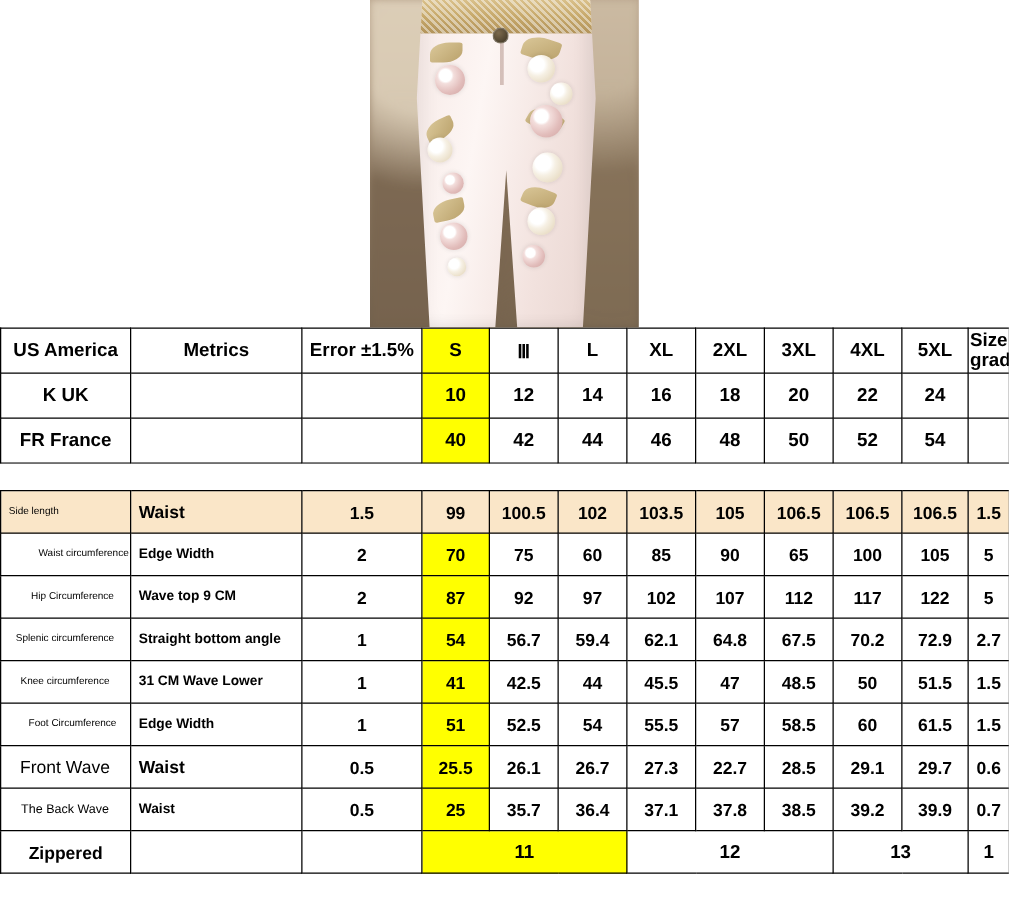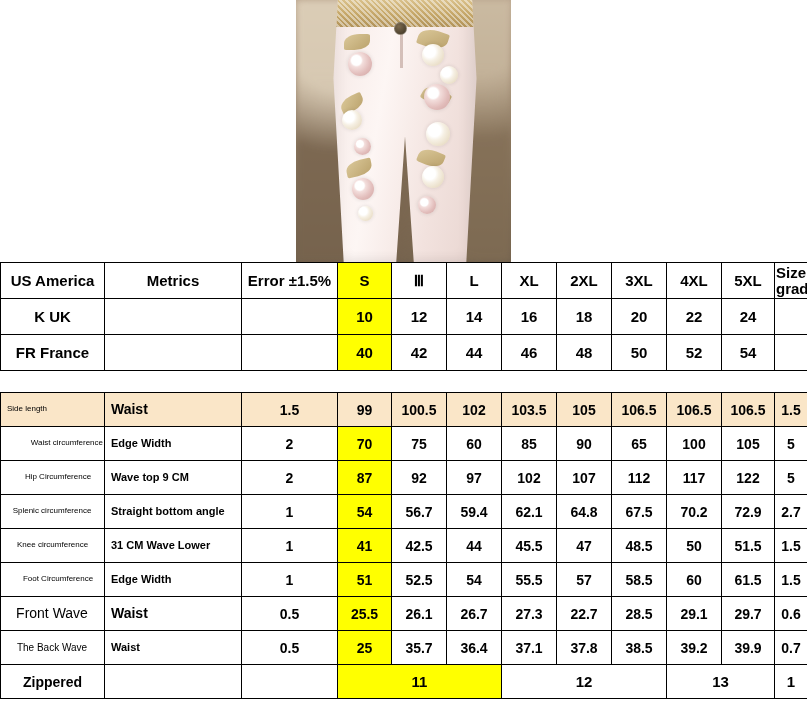--- a/index.html
+++ b/index.html
@@ -325,21 +325,21 @@
         <td>59.4</td>
         <td>62.1</td>
         <td>64.8</td>
         <td>67.5</td>
         <td>70.2</td>
         <td>72.9</td>
         <td>2.7</td>
       </tr>
 
       <tr>
-        <td class="left-lbl" style="text-align:left;padding-left:16px;">Knee circumference</td>
+        <td class="left-lbl" style="text-align:center;padding-left:0;">Knee circumference</td>
         <td class="desc">31 CM Wave Lower</td>
         <td>1</td>
         <td class="hl">41</td>
         <td>42.5</td>
         <td>44</td>
         <td>45.5</td>
         <td>47</td>
         <td>48.5</td>
         <td>50</td>
         <td>51.5</td>

